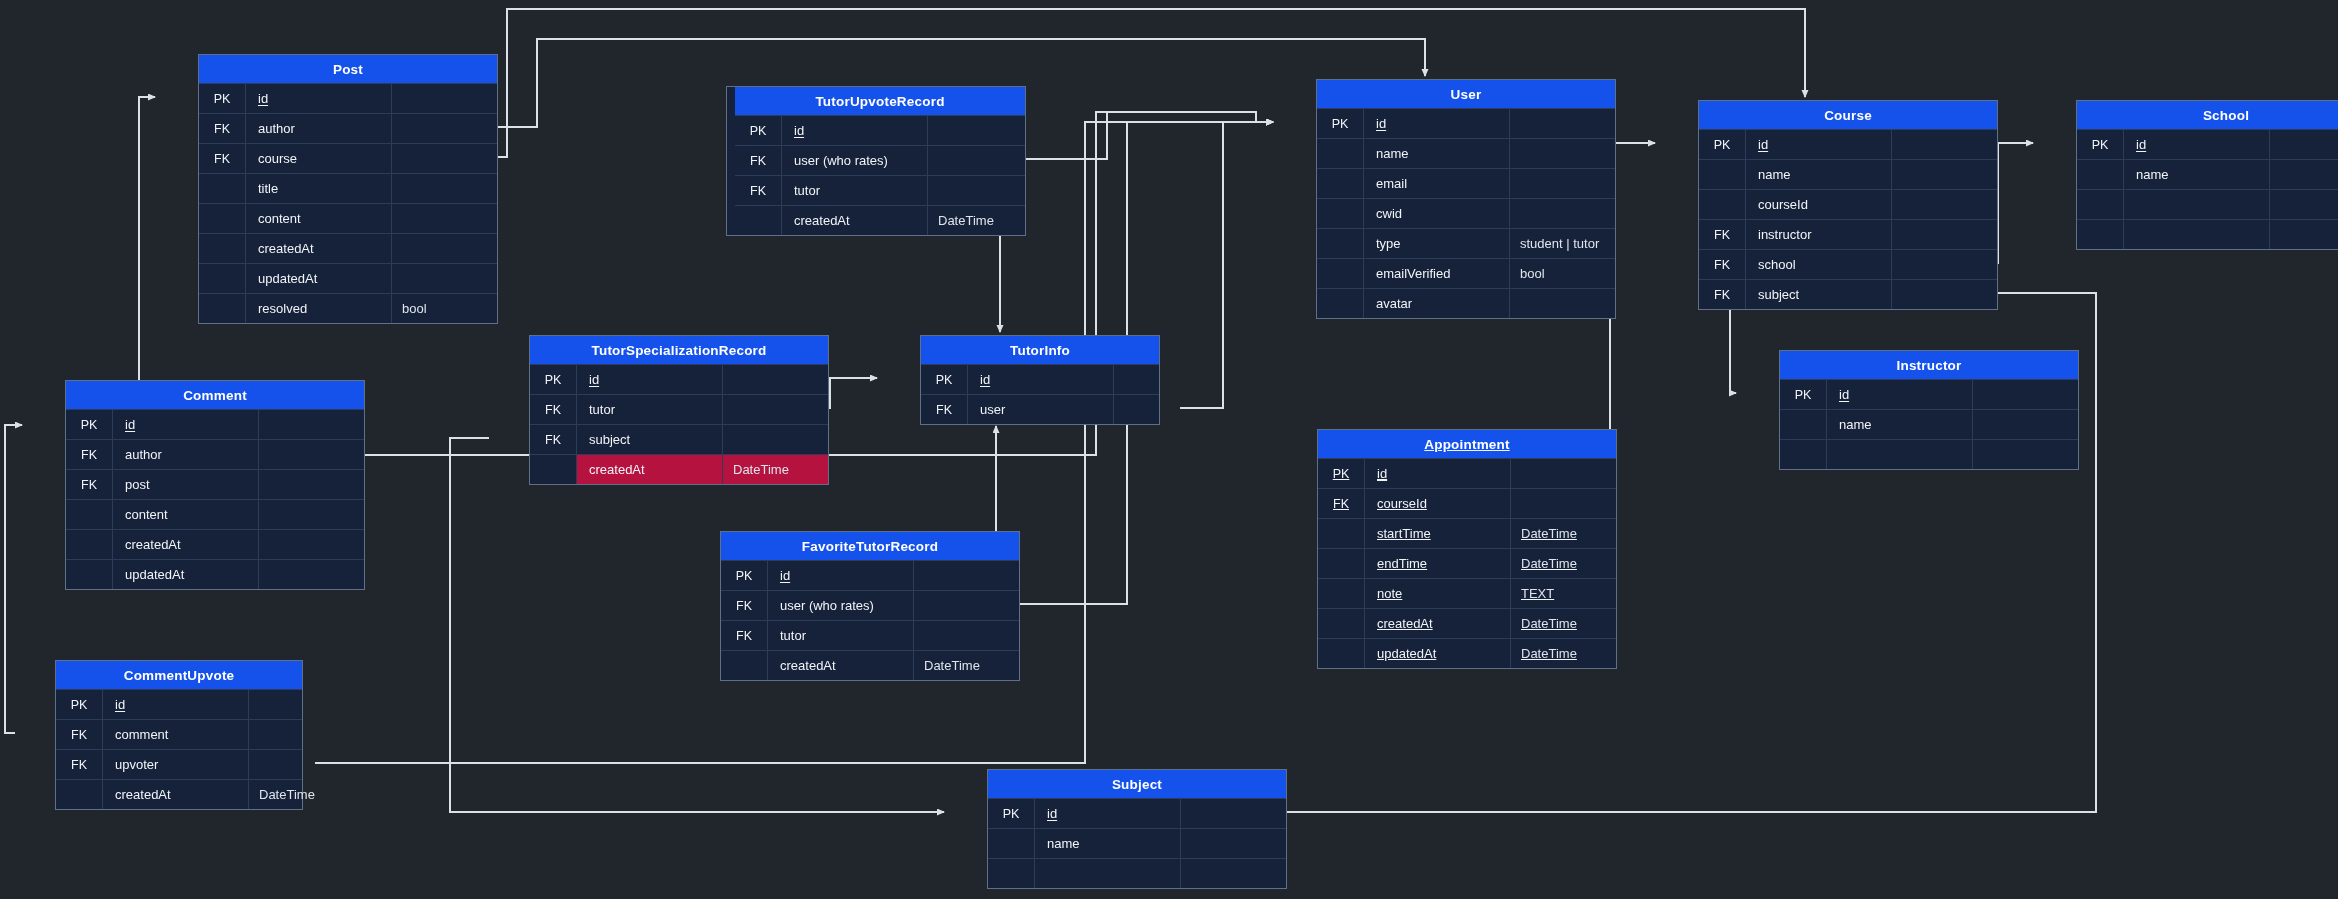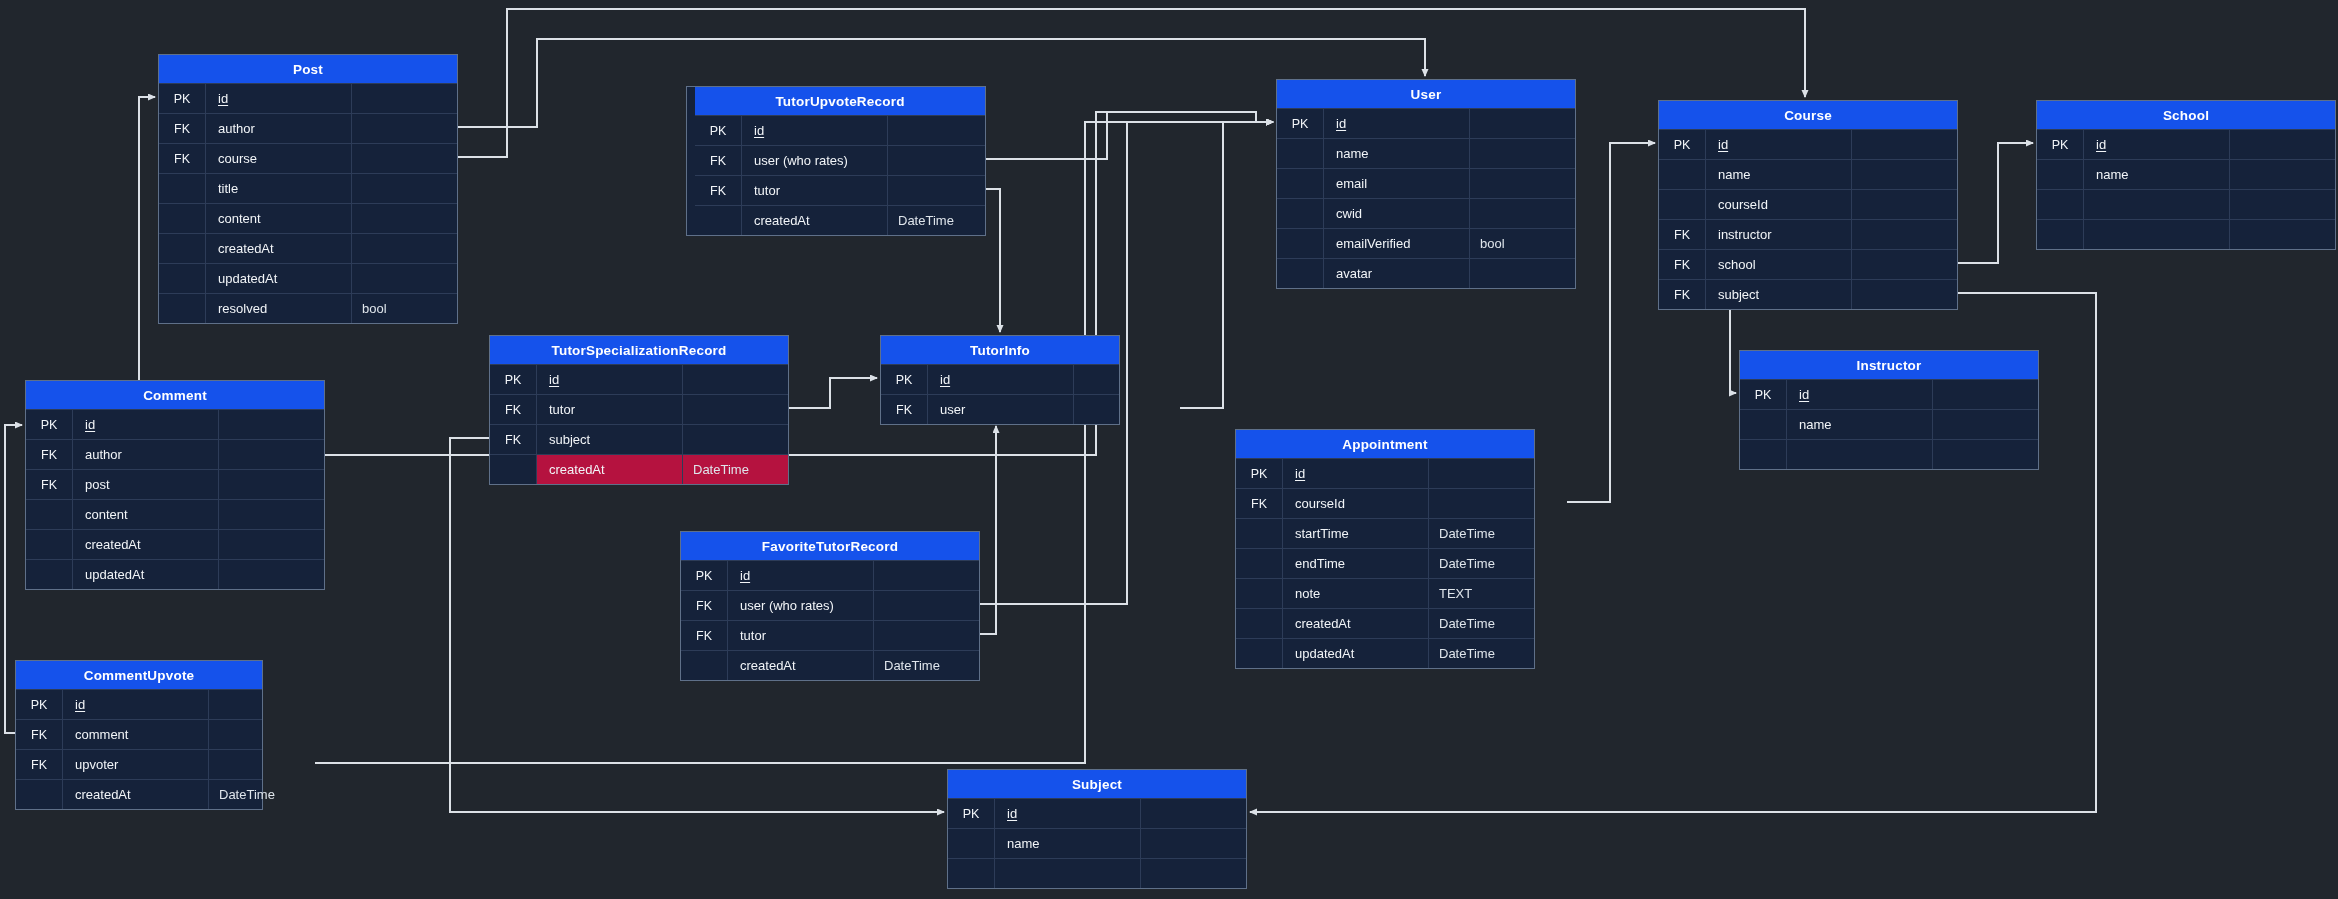--- a/index.html
+++ b/index.html
@@ -23,20 +23,21 @@
     shape-rendering: crispEdges;
   }
   #arrowhead path { fill: var(--conn-color, #dce1e7); stroke: none; }
 
   .entity {
     position: absolute;
     background: var(--table-bg, #15223a);
     border: 1px solid var(--table-border, #5f7089);
     color: var(--text-color, #f2f5f8);
     z-index: 2;
+    margin-left: 40px;
   }
   .entity-header {
     height: 28px;
     display: flex;
     align-items: center;
     justify-content: center;
     background: var(--header-bg, #1552eb);
     color: var(--header-text, #ffffff);
     font-size: 13.5px;
     font-weight: bold;
@@ -300,20 +301,25 @@
           <span class="col-field">email</span>
           <span class="col-type"></span>
         </div>
         <div class="entity-row">
           <span class="col-key"></span>
           <span class="col-field">cwid</span>
           <span class="col-type"></span>
         </div>
         <div class="entity-row">
           <span class="col-key"></span>
+          <span class="col-field">type</span>
+          <span class="col-type">student | tutor</span>
+        </div>
+        <div class="entity-row">
+          <span class="col-key"></span>
           <span class="col-field">emailVerified</span>
           <span class="col-type">bool</span>
         </div>
         <div class="entity-row">
           <span class="col-key"></span>
           <span class="col-field">avatar</span>
           <span class="col-type"></span>
         </div>
       </div>
       <div class="entity" style="left: 1658px; top: 100px; width: 300px;">
@@ -383,21 +389,21 @@
           <span class="col-key"></span>
           <span class="col-field">name</span>
           <span class="col-type"></span>
         </div>
         <div class="entity-row">
           <span class="col-key"></span>
           <span class="col-field"></span>
           <span class="col-type"></span>
         </div>
       </div>
-      <div class="entity" style="left: 1235px; top: 429px; width: 300px;">
+      <div class="entity" style="left: 1277px; top: 429px; width: 300px; text-decoration: underline;">
         <div class="entity-header">Appointment</div>
         <div class="entity-row">
           <span class="col-key">PK</span>
           <span class="col-field pk-underline">id</span>
           <span class="col-type"></span>
         </div>
         <div class="entity-row">
           <span class="col-key">FK</span>
           <span class="col-field">courseId</span>
           <span class="col-type"></span>

